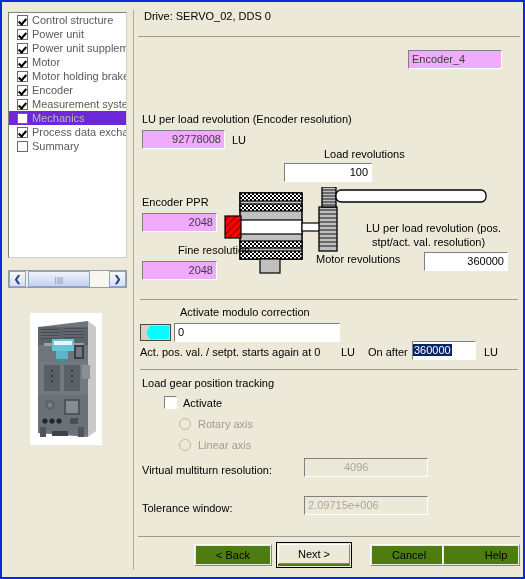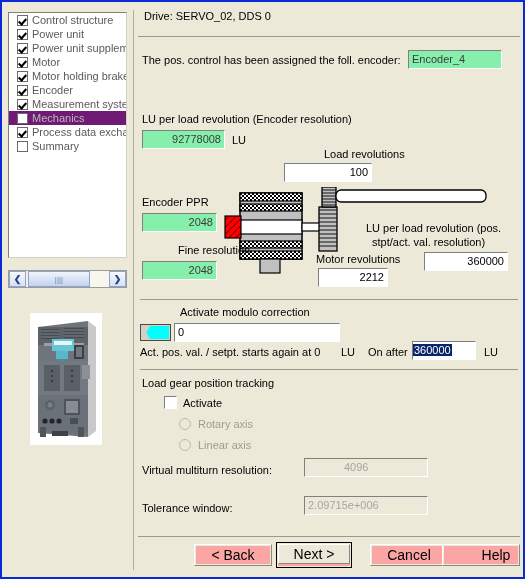--- a/index.html
+++ b/index.html
@@ -45,21 +45,21 @@
   .step-row {
     display: flex;
     align-items: center;
     height: 14px;
     padding-left: 8px;
     white-space: nowrap;
     font-size: 11px;
     line-height: 14px;
   }
   .step-row.selected {
-    background: #701a75;
+    background: #6d28d9;
     color: #b9b9b9;
   }
   .cbox {
     width: 11px;
     height: 11px;
     box-sizing: border-box;
     border: 1px solid #6b6b6b;
     background: #ffffff;
     margin-right: 4px;
     flex: 0 0 auto;
@@ -161,21 +161,21 @@
     border-top: 1px solid #808080;
     border-left: 1px solid #808080;
     border-right: 1px solid #ffffff;
     border-bottom: 1px solid #ffffff;
     font-size: 11px;
     line-height: 16px;
     padding: 0 3px;
     white-space: nowrap;
     overflow: hidden;
   }
-  .fld.ro { color: #3c3c3c; background: #86efac; }
+  .fld.ro { color: #3c3c3c; background: #f0abfc; }
   .fld.right { text-align: right; }
   .fld.disabled { color: #a7a7a0; background: #ece9d8; }
   .sel-hl {
     background: #0a246a;
     color: #ffffff;
     padding: 0 1px;
   }
 
   
   #modToggle {
@@ -221,25 +221,25 @@
     border: 1px solid #bdb9ad;
     background: #ece9d8;
   }
 
   
   #btnrow { position: absolute; left: 0; top: 536px; width: 387px; height: 30px; }
   .btn {
     position: absolute;
     height: 22px;
     box-sizing: border-box;
-    background: #fca5a5;
+    background: #4d7c0f;
     border: 1px solid;
     border-color: #ffffff #8b8878 #8b8878 #ffffff;
     box-shadow: inset 0 0 0 1px #ece9d8;
-    font-size: 14px;
+    font-size: 11px;
     line-height: 20px;
     text-align: center;
     color: #000000;
   }
   .btn.default {
     border: 1px solid #000000;
   }
   .btn.default .inner {
     display: block;
     height: 18px;
@@ -363,21 +363,20 @@
     </svg>
   </div>
 
   <div id="vsep"></div>
 
   <div id="main">
 
     <div class="lbl" style="left:8px; top:8px; font-size:11px;">Drive: SERVO_02, DDS 0</div>
     <div class="hsep" style="left:2px; top:34px; width:382px;"></div>
 
-    <div class="lbl" style="left:6px; top:52px;">The pos. control has been assigned the foll. encoder:</div>
     <div class="fld ro" style="left:272px; top:48px; width:94px; height:19px; line-height:17px;">Encoder_4</div>
 
     <div class="lbl" style="left:6px; top:111px;">LU per load revolution (Encoder resolution)</div>
     <div class="fld ro right" style="left:6px; top:128px; width:83px; height:19px; line-height:17px;">92778008</div>
     <div class="lbl" style="left:96px; top:132px;">LU</div>
 
     <div class="lbl" style="left:148px; top:146px;padding-left:40px;">Load revolutions</div>
     <div class="fld right" style="left:148px; top:161px; width:88px; height:19px; line-height:17px;">100</div>
 
     <svg id="gearsvg" width="300" height="100" viewBox="0 0 300 100">
@@ -433,21 +432,20 @@
       <rect x="142" y="3" width="150" height="12" rx="5" fill="#ffffff" stroke="#000000" stroke-width="1.3"></rect>
     </svg>
 
     <div class="lbl" style="left:6px; top:194px;">Encoder PPR</div>
     <div class="fld ro right" style="left:6px; top:211px; width:75px; height:19px; line-height:17px;">2048</div>
 
     <div class="lbl" style="left:6px; top:242px;padding-left:36px;">Fine resolution</div>
     <div class="fld ro right" style="left:6px; top:259px; width:75px; height:19px; line-height:17px;">2048</div>
 
     <div class="lbl" style="left:180px; top:251px;">Motor revolutions</div>
-    <div class="fld right" style="left:182px; top:266px; width:70px; height:19px; line-height:17px;">2212</div>
 
     <div class="lbl" style="left:230px; top:220px;">LU per load revolution (pos.</div>
     <div class="lbl" style="left:236px; top:234px;">stpt/act. val. resolution)</div>
     <div class="fld right" style="left:288px; top:250px; width:84px; height:19px; line-height:17px;">360000</div>
 
     <div class="hsep" style="left:4px; top:297px; width:378px;"></div>
 
     <div class="lbl" style="left:44px; top:304px;">Activate modulo correction</div>
     <div id="modToggle">
       <span class="flagbox"></span>

